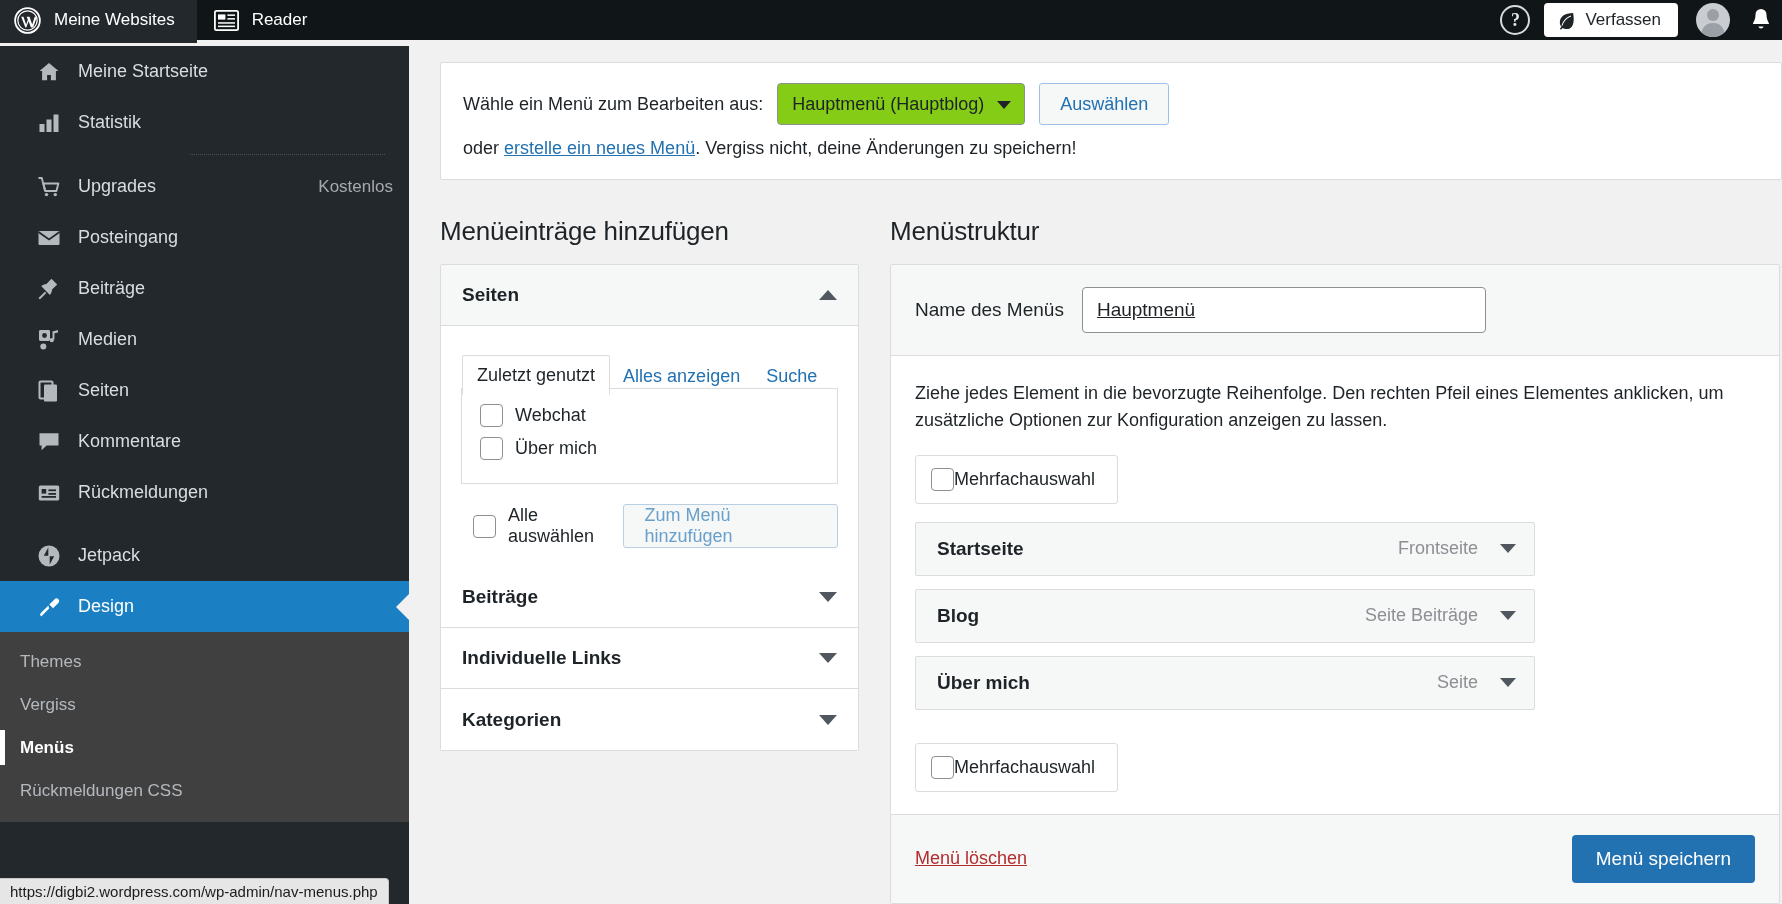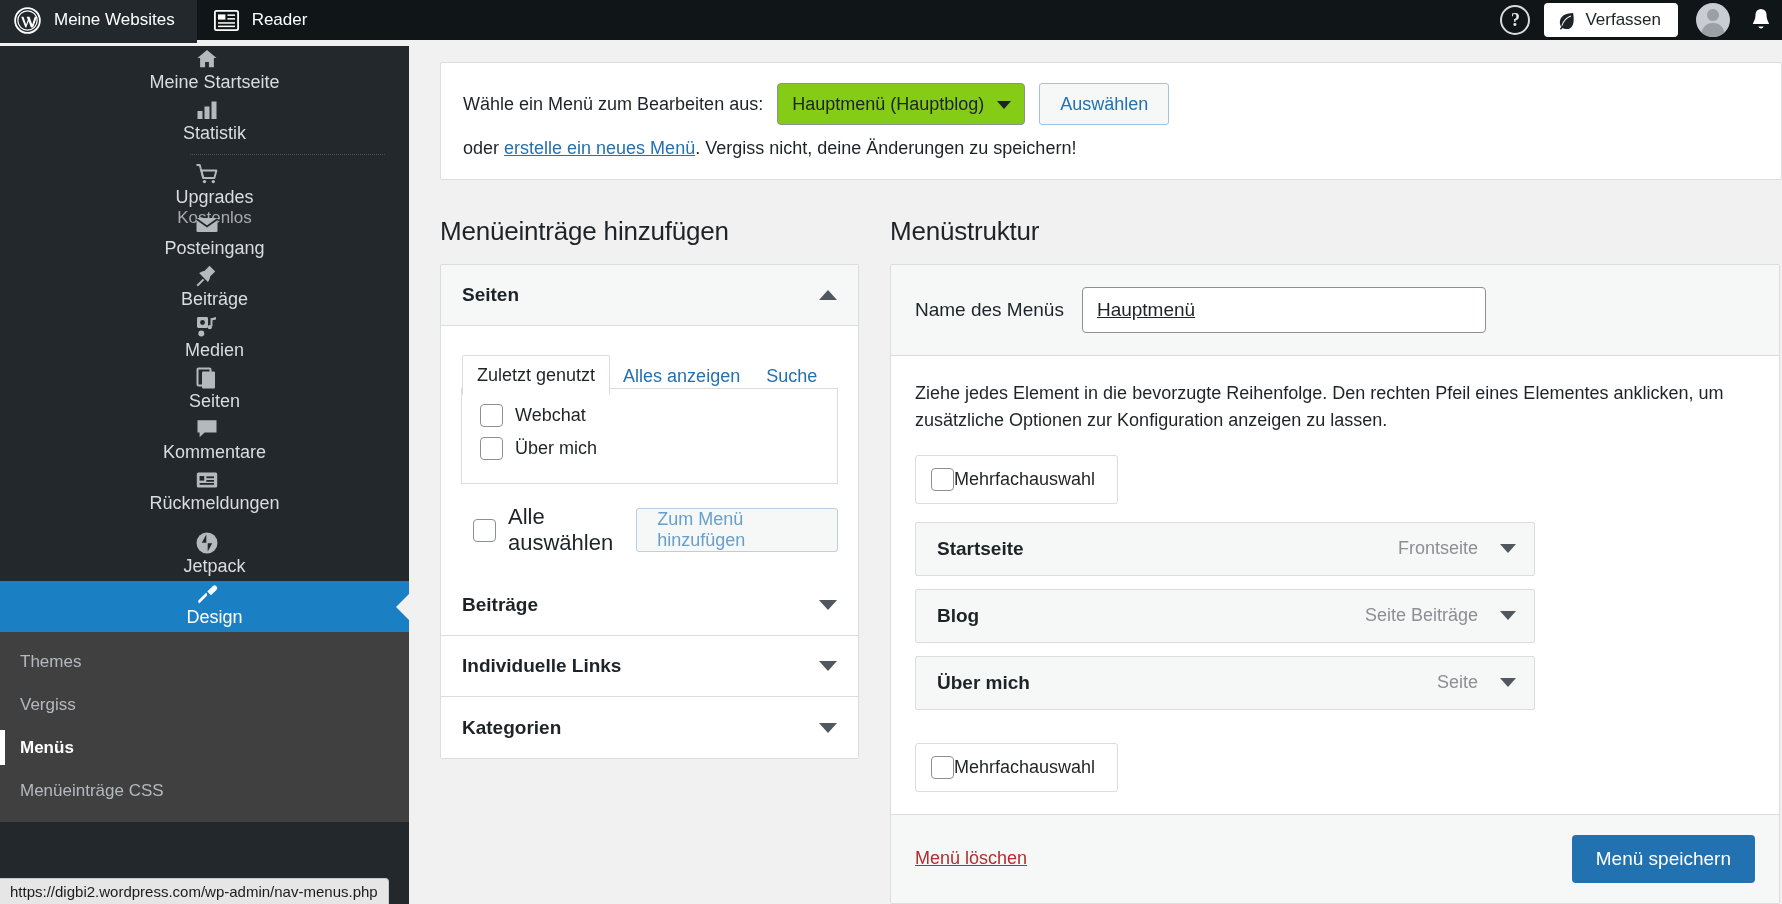--- a/index.html
+++ b/index.html
@@ -56,21 +56,21 @@
   .bell-icon { width: 26px; height: 27px; margin-right: 8px; flex: 0 0 auto; }
 
   
   #sidebar {
     position: absolute; top: 46px; left: 0; width: 409px; height: 858px;
     background: #23282d; z-index: 20; overflow: hidden;
   }
   .nav-row {
     display: flex; align-items: center; height: 51px;
     padding-left: 36px; padding-right: 16px; color: #d9dde1;
-    font-size: 18px; position: relative; flex-direction: column;
+    font-size: 18px; position: relative;
   }
   .nav-row .ico {
     width: 26px; height: 26px; flex: 0 0 auto;
     margin-right: 16px; display: flex;
     align-items: center; justify-content: center;
   }
   .nav-row .lbl { flex: 1 1 auto; white-space: nowrap; }
   .nav-row .badge { color: #a7aaad; font-size: 17px; }
   .nav-row.selected { background: #1b7fc4; color: #fff; }
   .nav-row.selected .lbl { color: #fff; }
@@ -209,21 +209,21 @@
   }
   .cb-row:last-child { margin-bottom: 0; }
   .cbox {
     width: 23px; height: 23px; border: 1px solid #8c8f94;
     border-radius: 4px; background: #fff; flex: 0 0 auto;
   }
   .panel-actions {
     display: flex; align-items: center;
     justify-content: space-between; margin-top: 20px;
   }
-  .select-all { display: flex; align-items: center; gap: 12px; font-size: 22px; color: #1d2327; padding-left: 12px; }
+  .select-all { display: flex; align-items: center; gap: 12px; font-size: 18px; color: #1d2327; padding-left: 12px; }
   .btn-add {
     border: 1px solid #b9cfe3; background: #f6f7f7;
     color: #68a0cb; border-radius: 3px; height: 44px;
     padding: 0 20px; font-size: 18px; display: flex; align-items: center;
   }
 
   
   .struct-box { background: #fff; border: 1px solid #dcdcde; border-radius: 2px; }
   .name-row {
     display: flex; align-items: center; gap: 18px;
@@ -456,21 +456,21 @@
       <span>Themes</span>
     </div>
     <div class="sub-row">
       <span>Vergiss</span>
     </div>
     <div class="sub-row current">
       <span class="sub-marker"></span>
       <span>Menüs</span>
     </div>
     <div class="sub-row">
-      <span>Menüeinträge CSS</span>
+      <span>Rückmeldungen CSS</span>
     </div>
   </div>
 </div>
 
 <div id="content">
 
   <div class="notice">
     <div class="notice-row1">
       <span class="notice-lbl">Wähle ein Menü zum Bearbeiten aus:</span>
       <div class="menu-select">

